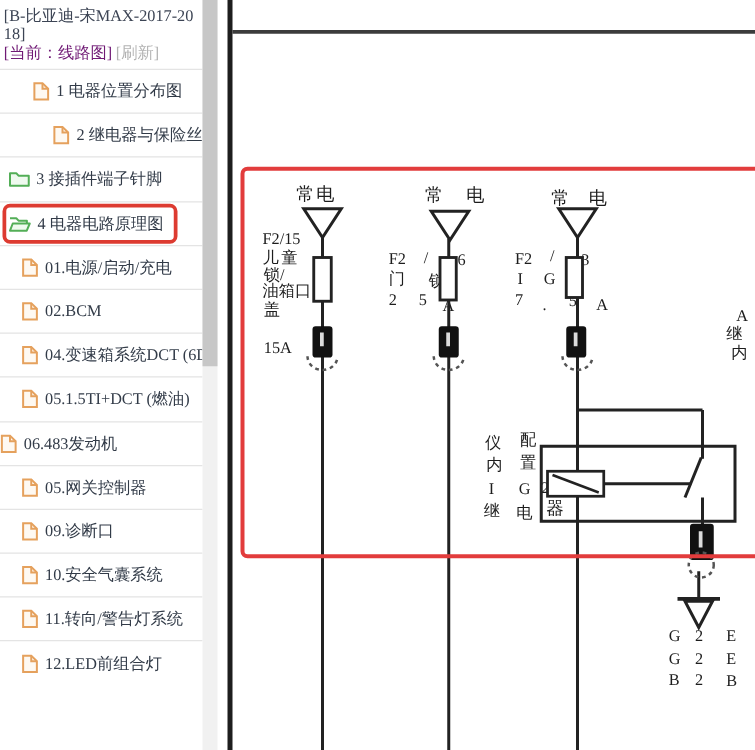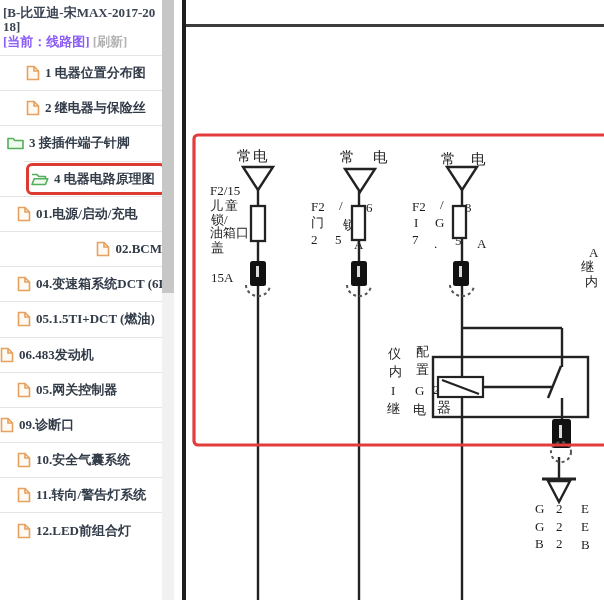--- a/index.html
+++ b/index.html
@@ -2,25 +2,25 @@
 <html><head>
 <meta charset="utf-8">
 <style>
   html,body{margin:0;padding:0;}
   body{
     width:604px;height:600px;position:relative;overflow:hidden;
     background:#fff;
     font-family:"Liberation Serif","DejaVu Serif",serif;
   }
   
-  #sidebar{position:absolute;left:0;top:0;width:162px;height:587px;background:#fff;z-index:10;font-weight:bold;}
+  #sidebar{position:absolute;left:0;top:0;width:162px;height:587px;background:#fff;z-index:10;}
   #sb-header{padding:6px 2px 3px 3px;font-size:13px;line-height:1.08;color:#3c4454;}
   #sb-title{word-break:break-all;}
   #sb-subline{margin-top:1px;}
-  #current-link{color:#8b5cf6;}
+  #current-link{color:#701a75;}
   #refresh-link{color:#b3b3b3;margin-left:3px;}
   #sb-list{position:absolute;top:55px;left:0;right:0;}
   .row{position:relative;height:34.2px;border-top:1px solid #e4e4e4;display:flex;align-items:center;overflow:hidden;white-space:nowrap;background:#fff;}
   .row .ic{display:inline-flex;margin-right:5px;flex:0 0 auto;}
   .row .lbl{font-size:13px;color:#323b48;}
   .selbox{position:absolute;left:2px;top:1px;width:134px;height:26px;border:3px solid #dd3b31;border-radius:6px;pointer-events:none;}
   
   #sb-track{position:absolute;left:162px;top:0;width:12px;height:600px;background:#f1f1f1;z-index:11;}
   #sb-thumb{position:absolute;left:0;top:0;width:12px;height:293px;background:#c7c7c7;}
   
@@ -45,57 +45,57 @@
   <div id="sb-list">
       <div class="row" style="padding-left: 26px;">
         <span class="ic">
           <svg width="14" height="16" viewBox="0 0 14 16">
             <path d="M1.5 1.5 h6.5 l4.5 4.5 v8.5 h-11 z" fill="#fef9f2" stroke="#e5a15d" stroke-width="1.6"></path>
             <path d="M8 1.5 v4.5 h4.5" fill="none" stroke="#e5a15d" stroke-width="1.6"></path>
           </svg>
         </span>
         <span class="lbl">1 电器位置分布图</span>
       </div>
-      <div class="row" style="padding-left: 26px;">
+      <div class="row" style="padding-left: 26px; justify-content: flex-end;">
         <span class="ic">
           <svg width="14" height="16" viewBox="0 0 14 16">
             <path d="M1.5 1.5 h6.5 l4.5 4.5 v8.5 h-11 z" fill="#fef9f2" stroke="#e5a15d" stroke-width="1.6"></path>
             <path d="M8 1.5 v4.5 h4.5" fill="none" stroke="#e5a15d" stroke-width="1.6"></path>
           </svg>
         </span>
         <span class="lbl">2 继电器与保险丝</span>
       </div>
       <div class="row" style="padding-left: 7px;">
         <span class="ic">
           <svg width="17" height="14" viewBox="0 0 17 14">
             <path d="M1 2.5 h5 l1.8 2 H16 v8 H1 z" fill="#effaef" stroke="#53ae57" stroke-width="1.6" stroke-linejoin="round"></path>
           </svg>
         </span>
         <span class="lbl">3 接插件端子针脚</span>
       </div>
-      <div class="row" style="padding-left: 7px; margin-left: 24px;">
+      <div class="row" style="padding-left: 7px;">
         <div class="selbox"></div>
         <span class="ic">
           <svg width="18" height="14" viewBox="0 0 18 14">
             <path d="M1 2.5 h5 l1.8 2 h6.7 v2.2" fill="#effaef" stroke="#53ae57" stroke-width="1.6" stroke-linejoin="round"></path>
             <path d="M3.2 6.8 h13.6 l-2.4 5.7 H1 z" fill="#effaef" stroke="#53ae57" stroke-width="1.6" stroke-linejoin="round"></path>
           </svg>
         </span>
         <span class="lbl">4 电器电路原理图</span>
       </div>
       <div class="row" style="padding-left: 17px;">
         <span class="ic">
           <svg width="14" height="16" viewBox="0 0 14 16">
             <path d="M1.5 1.5 h6.5 l4.5 4.5 v8.5 h-11 z" fill="#fef9f2" stroke="#e5a15d" stroke-width="1.6"></path>
             <path d="M8 1.5 v4.5 h4.5" fill="none" stroke="#e5a15d" stroke-width="1.6"></path>
           </svg>
         </span>
         <span class="lbl">01.电源/启动/充电</span>
       </div>
-      <div class="row" style="padding-left: 17px; justify-content: flex-end;">
+      <div class="row" style="padding-left: 17px;">
         <span class="ic">
           <svg width="14" height="16" viewBox="0 0 14 16">
             <path d="M1.5 1.5 h6.5 l4.5 4.5 v8.5 h-11 z" fill="#fef9f2" stroke="#e5a15d" stroke-width="1.6"></path>
             <path d="M8 1.5 v4.5 h4.5" fill="none" stroke="#e5a15d" stroke-width="1.6"></path>
           </svg>
         </span>
         <span class="lbl">02.BCM</span>
       </div>
       <div class="row" style="padding-left: 17px;">
         <span class="ic">
@@ -126,21 +126,21 @@
       </div>
       <div class="row" style="padding-left: 17px;">
         <span class="ic">
           <svg width="14" height="16" viewBox="0 0 14 16">
             <path d="M1.5 1.5 h6.5 l4.5 4.5 v8.5 h-11 z" fill="#fef9f2" stroke="#e5a15d" stroke-width="1.6"></path>
             <path d="M8 1.5 v4.5 h4.5" fill="none" stroke="#e5a15d" stroke-width="1.6"></path>
           </svg>
         </span>
         <span class="lbl">05.网关控制器</span>
       </div>
-      <div class="row" style="">
+      <div class="row" style="padding-left: 17px;">
         <span class="ic">
           <svg width="14" height="16" viewBox="0 0 14 16">
             <path d="M1.5 1.5 h6.5 l4.5 4.5 v8.5 h-11 z" fill="#fef9f2" stroke="#e5a15d" stroke-width="1.6"></path>
             <path d="M8 1.5 v4.5 h4.5" fill="none" stroke="#e5a15d" stroke-width="1.6"></path>
           </svg>
         </span>
         <span class="lbl">09.诊断口</span>
       </div>
       <div class="row" style="padding-left: 17px;">
         <span class="ic">

